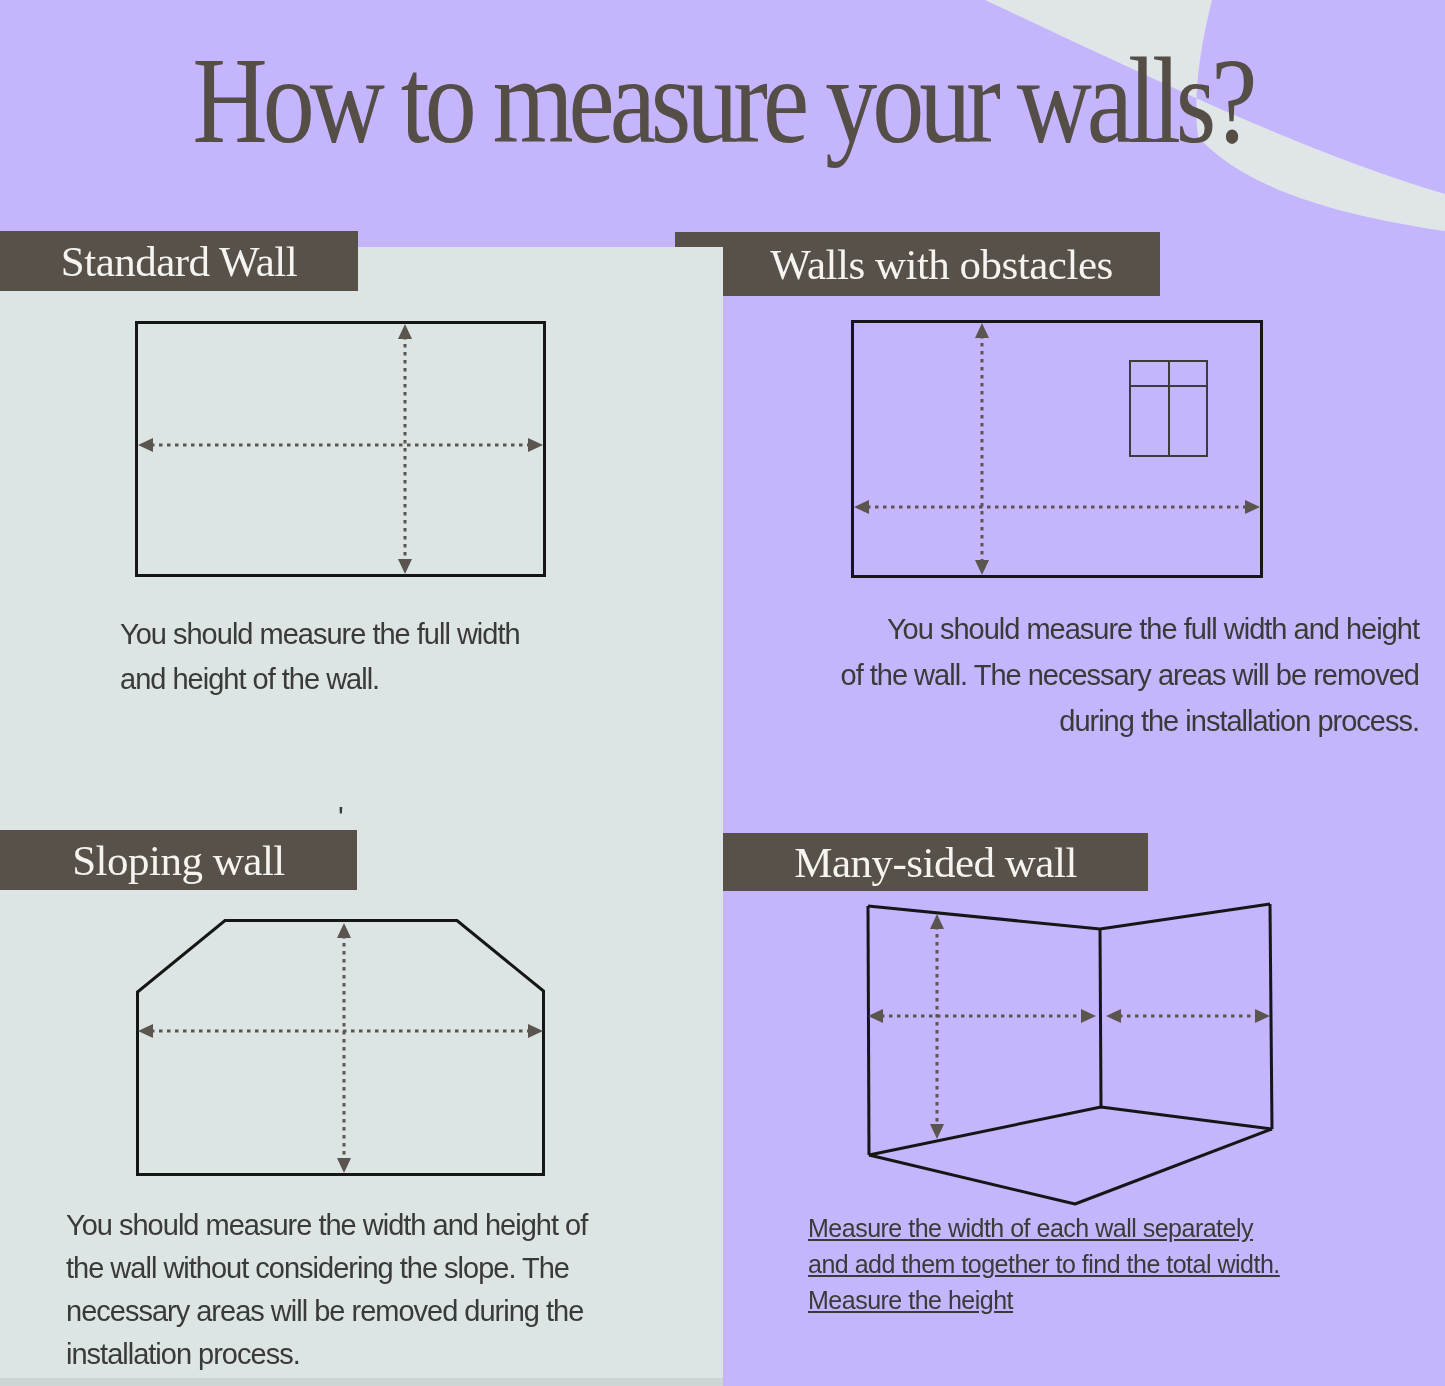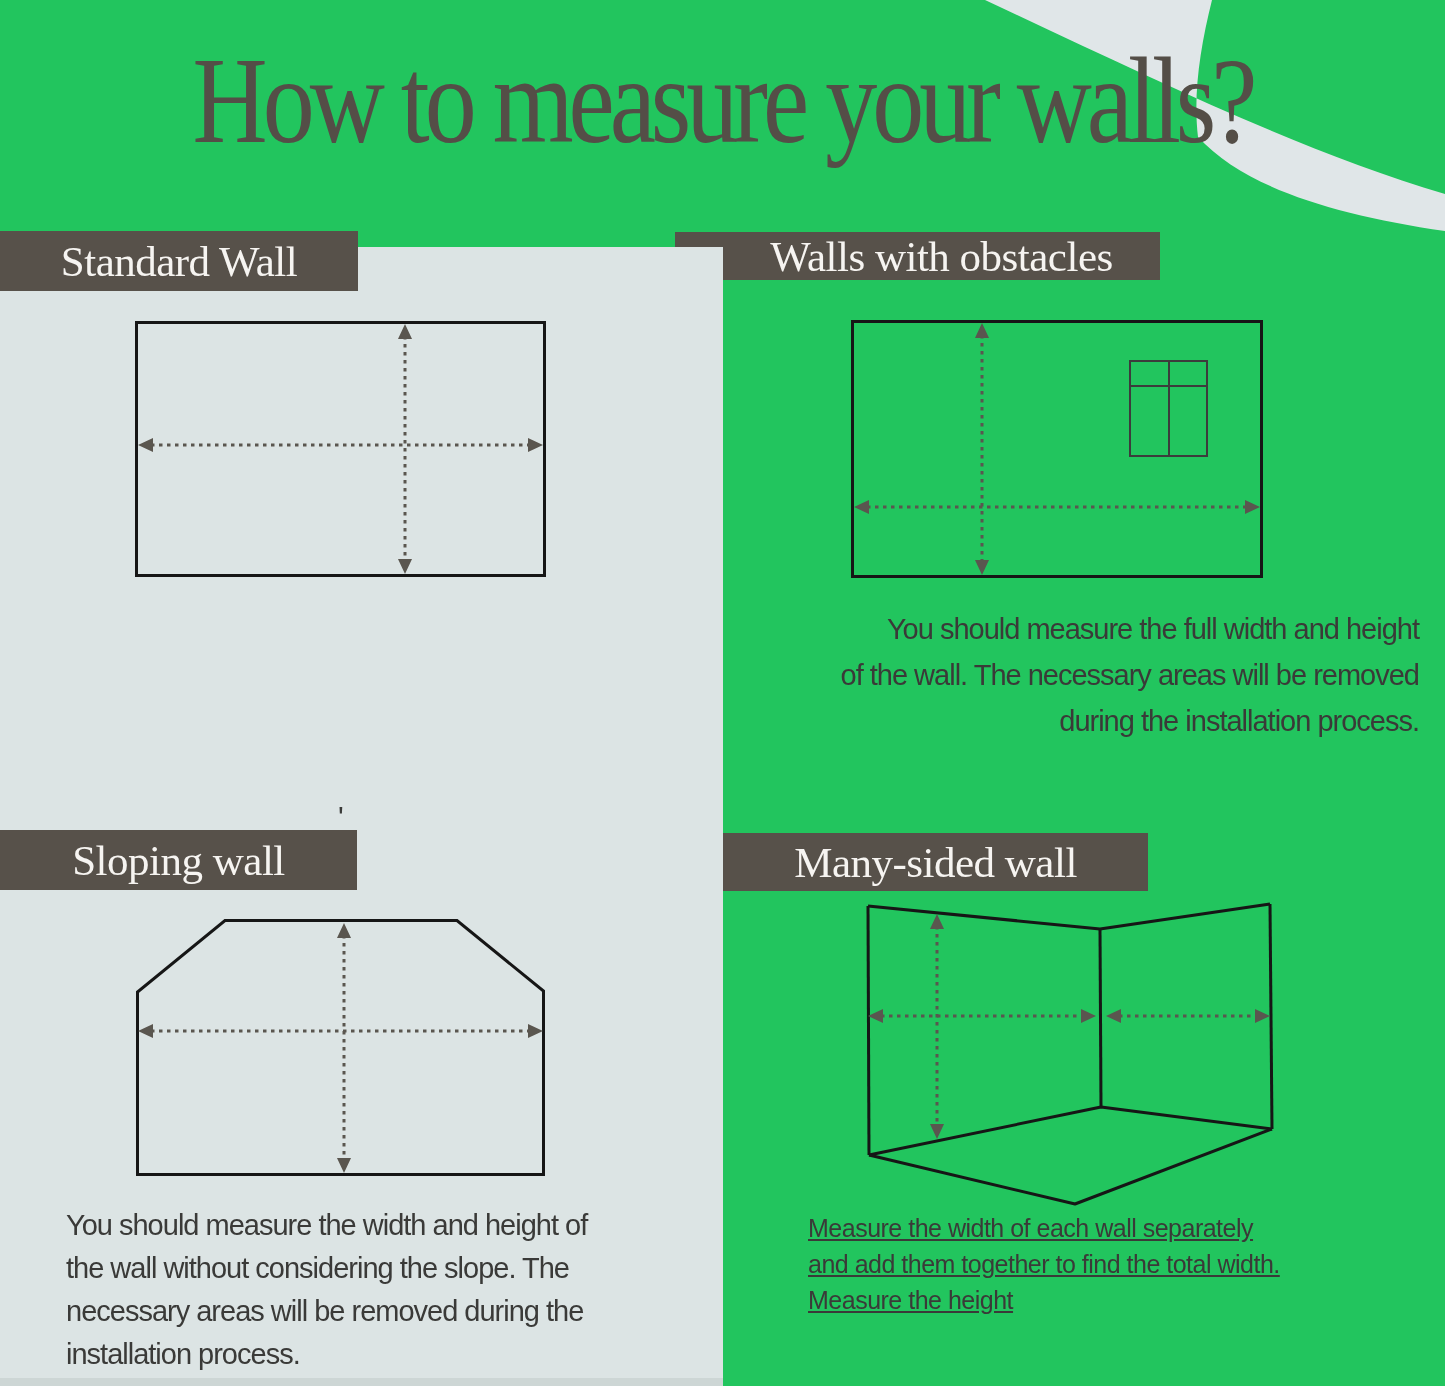--- a/index.html
+++ b/index.html
@@ -1,31 +1,31 @@
 <!DOCTYPE html>
 <html><head>
 <meta charset="utf-8">
 <style>
   html,body{margin:0;padding:0;background:#f8f9fb;}
   .canvas{position:relative;width:1445px;height:1386px;overflow:hidden;
-          background:#22c55e;font-family:"Liberation Sans",sans-serif;}
+          background:#c4b5fd;font-family:"Liberation Sans",sans-serif;}
 
   .stripe-svg{position:absolute;left:0;top:0;z-index:1;}
 
   .page-title{position:absolute;top:30px;left:0;width:100%;text-align:center;z-index:2;
               font-family:"Liberation Serif",serif;font-size:104px;letter-spacing:-5px;
               color:#544e47;transform:scaleY(1.18);transform-origin:top center;white-space:nowrap;}
 
   .panel{position:absolute;left:0;top:247px;width:723px;height:1139px;background:#dce4e4;z-index:2;}
   .panel-strip{position:absolute;left:0;top:1378px;width:723px;height:8px;background:#cdd6d5;z-index:3;}
 
   .bar{position:absolute;background:#57514a;color:#f6f4f1;display:flex;align-items:center;
        justify-content:center;font-size:43px;letter-spacing:-0.5px;z-index:4;white-space:nowrap;font-family:Liberation Serif, serif;}
   .bar-standard{left:0;top:231px;width:358px;height:60px;}
-  .bar-obstacles{left:723px;top:232px;width:437px;height:48px;}
+  .bar-obstacles{left:723px;top:232px;width:437px;height:64px;}
   .bar-obstacles-notch{position:absolute;left:675px;top:232px;width:48px;height:15px;
                        background:#57514a;z-index:3;}
   .bar-sloping{left:0;top:830px;width:357px;height:60px;}
   .bar-many{left:723px;top:833px;width:425px;height:58px;}
 
   .diagram{position:absolute;z-index:4;}
   .d-standard{left:135px;top:321px;}
   .d-obstacles{left:851px;top:320px;}
   .d-sloping{left:136px;top:919px;}
   .d-many{left:866px;top:902px;}
@@ -145,20 +145,22 @@
       <polygon class="ah" points="2,114 17,107 17,121"></polygon>
       <polygon class="ah" points="230,114 215,107 215,121"></polygon>
     </g>
     <g>
       <line x1="253" y1="114" x2="391" y2="114" class="dash"></line>
       <polygon class="ah" points="240,114 255,107 255,121"></polygon>
       <polygon class="ah" points="404,114 389,107 389,121"></polygon>
     </g>
   </svg>
 
+  <div class="desc desc-standard">You should measure the full width
+and height of the wall.</div>
 
   <div class="desc desc-obstacles">You should measure the full width and height
 of the wall. The necessary areas will be removed
 during the installation process.</div>
 
   <div class="desc desc-sloping">You should measure the width and height of
 the wall without considering the slope. The
 necessary areas will be removed during the
 installation process.</div>
 

